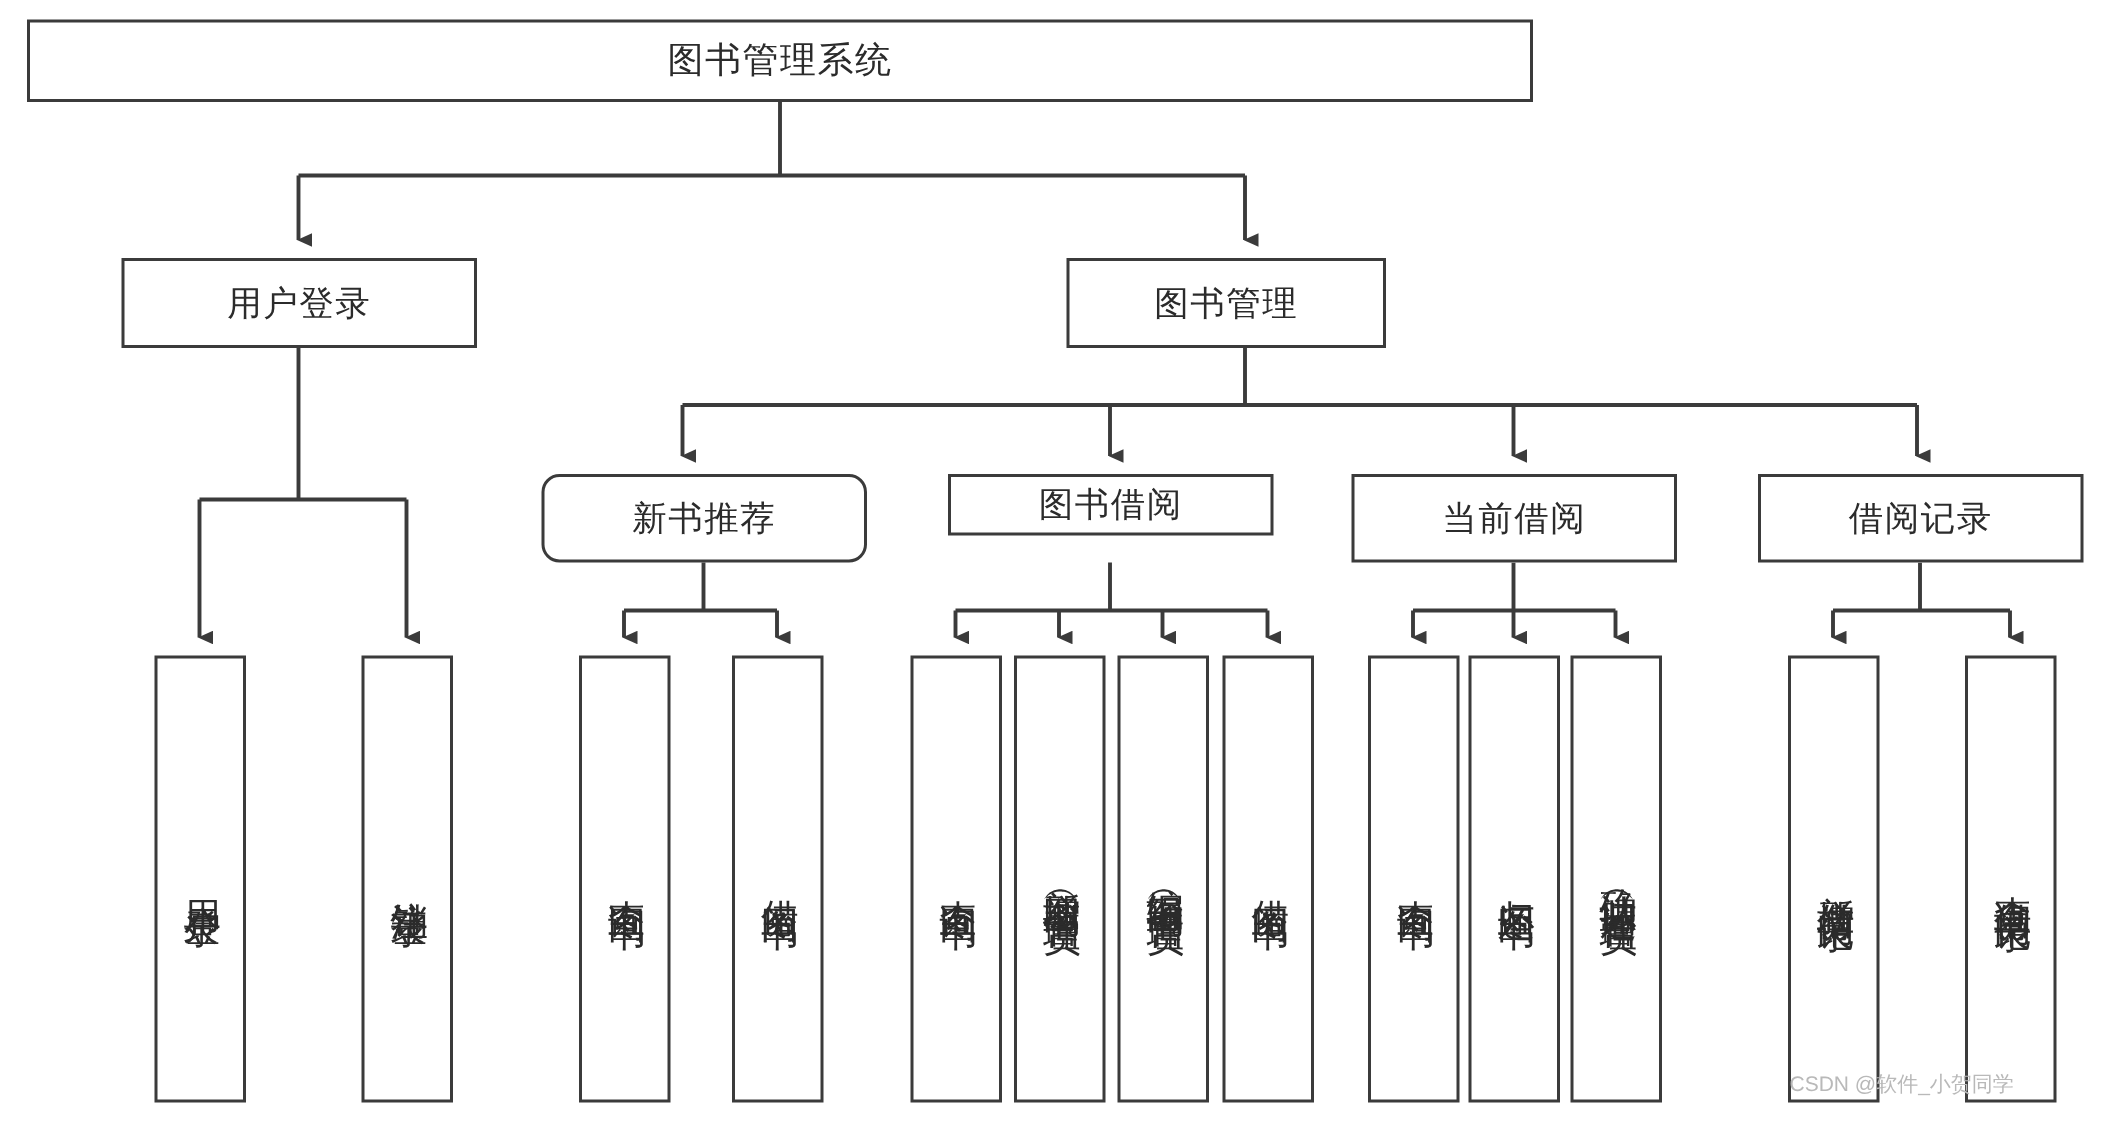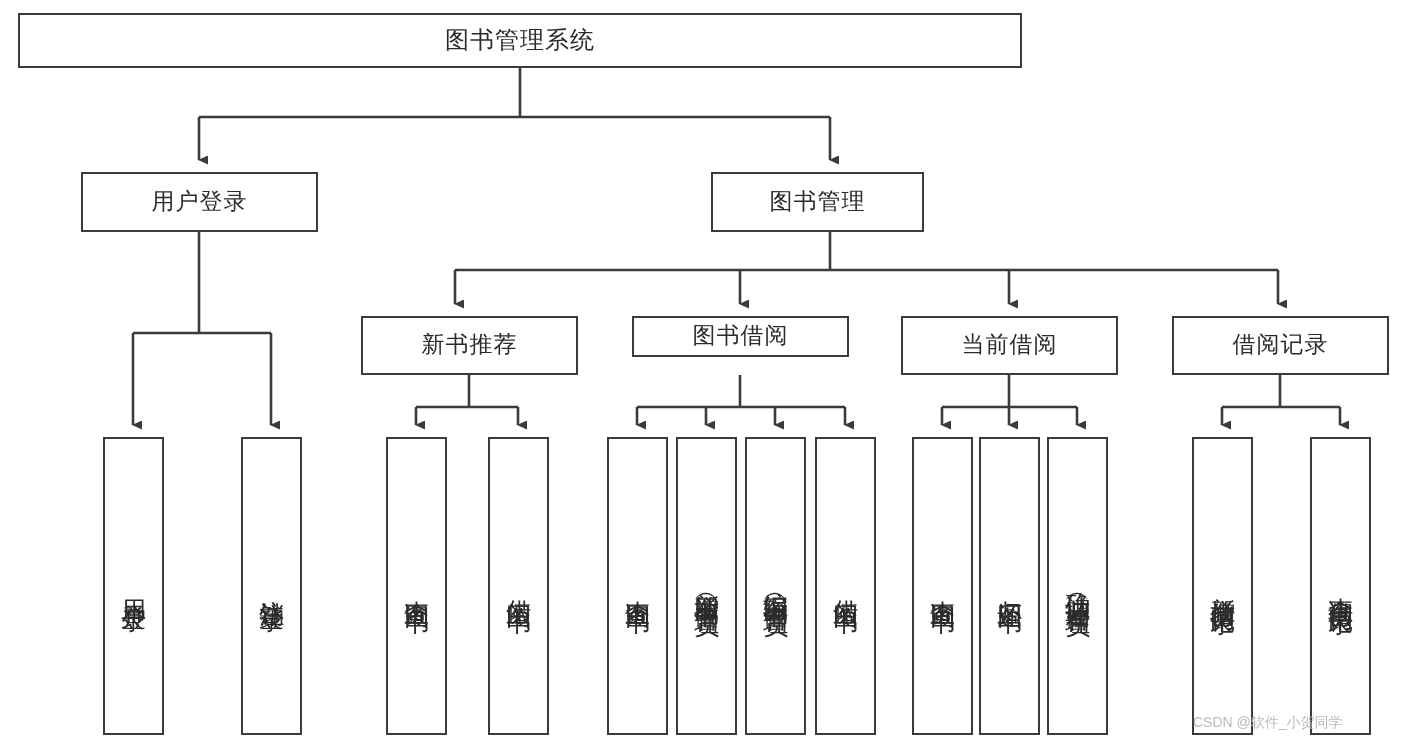--- a/index.html
+++ b/index.html
@@ -32,21 +32,20 @@
     background: #ffffff;
     display: flex;
     align-items: center;
     justify-content: center;
     color: #2b2b2b;
   }
   .node .lbl {
     display: block;
     text-align: center;
     line-height: 1.15;
-    font-family: Liberation Serif, serif;
   }
   
   .node.horiz .lbl {
     writing-mode: horizontal-tb;
     font-size: 23px;
     letter-spacing: 1px;
   }
   .node.root .lbl {
     font-size: 24px;
   }
@@ -133,21 +132,21 @@
     <span class="lbl">图书管理系统</span>
   </div>
 
   <div class="node horiz" style="left:81px; top:172px; width:237px; height:60px;">
     <span class="lbl">用户登录</span>
   </div>
   <div class="node horiz" style="left:711px; top:172px; width:213px; height:60px;">
     <span class="lbl">图书管理</span>
   </div>
 
-  <div class="node horiz" style="left:361px; top:316px; width:217px; height:59px;">
+  <div class="node horiz" style="left:361px; top:316px; width:217px; height:59px;border-radius:12px;">
     <span class="lbl">新书推荐</span>
   </div>
   <div class="node horiz" style="left:632px; top:316px; width:217px; height:41px;">
     <span class="lbl">图书借阅</span>
   </div>
   <div class="node horiz" style="left:901px; top:316px; width:217px; height:59px;">
     <span class="lbl">当前借阅</span>
   </div>
   <div class="node horiz" style="left:1172px; top:316px; width:217px; height:59px;">
     <span class="lbl">借阅记录</span>

